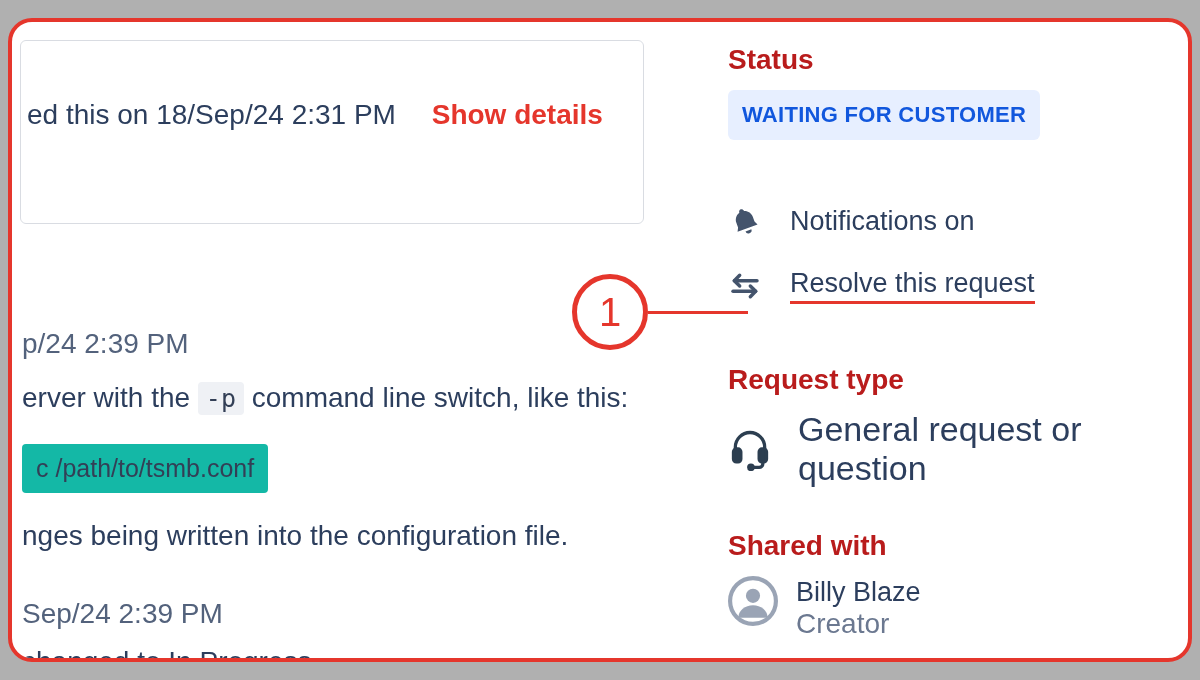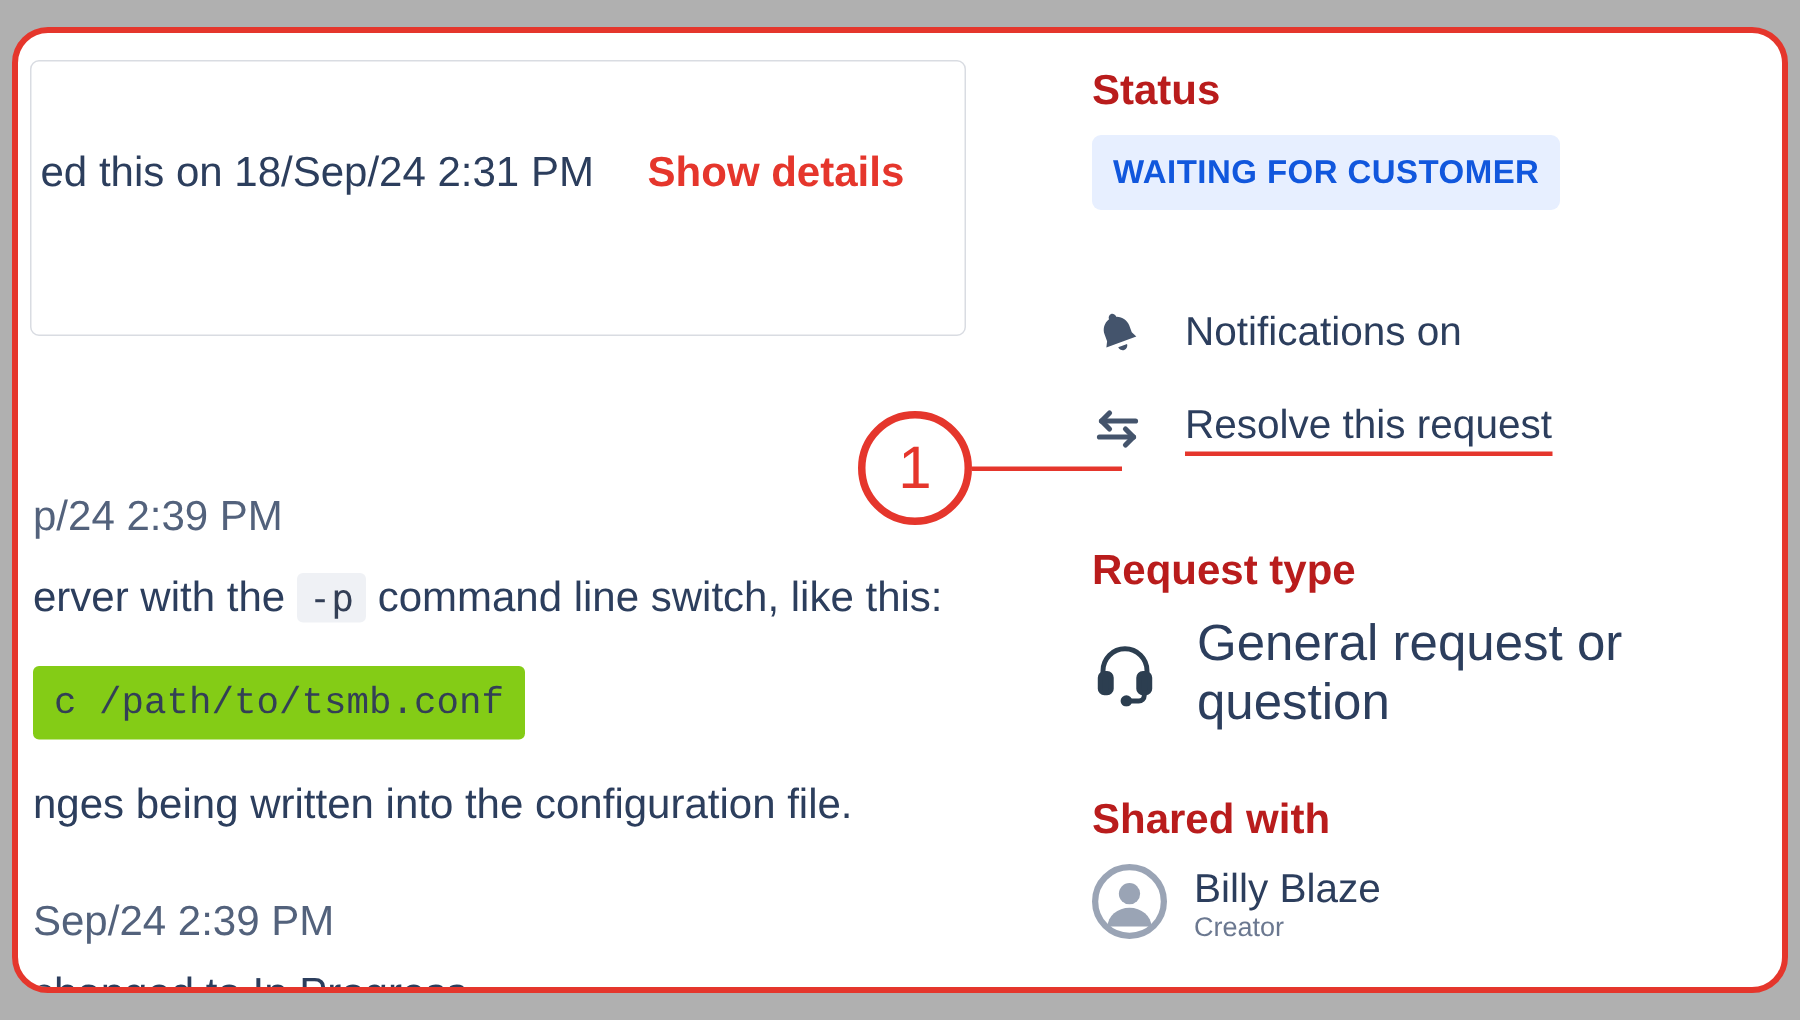--- a/index.html
+++ b/index.html
@@ -64,24 +64,24 @@
   .frag .code {
     background: #eff1f5;
     padding: 2px 8px;
     border-radius: 4px;
     font-family: ui-monospace, SFMono-Regular, Menlo, monospace;
     font-size: 25px;
     color: #333f56;
   }
   .frag .codeblock {
     display: inline-block;
-    background: #84cc16;
+    background: #14b8a6;
     padding: 10px 14px;
     border-radius: 4px;
-    font-family: Liberation Mono, monospace;
+    font-family: Liberation Sans, sans-serif;
     font-size: 25px;
     color: #333f56;
   }
   .frag.muted { color: #53627c; }
 
   
   .section-title {
     font-size: 28px;
     font-weight: 700;
     color: #b91c1c;
@@ -107,21 +107,21 @@
     margin-top: 0;
     cursor: pointer;
   }
   .action-row .icon { width: 34px; height: 34px; display:flex; align-items:center; justify-content:center; color:#44546c;}
   .underline-red { border-bottom: 3px solid #E5362C; padding-bottom: 2px;}
   .req-row { display:flex; align-items:center; gap: 26px; font-size:34px; color:#2c3e5d; font-weight:500; margin-top:12px;}
   .req-row .icon { width:46px; height:46px; display:flex; align-items:center; justify-content:center; }
   .shared-row { display:flex; align-items:flex-start; gap:18px; margin-top:10px;}
   .shared-row .avatar { width:50px; height:50px; }
   .shared-row .name { font-size:27px; color:#2c3e5d; font-weight:500; line-height:1.2;}
-  .shared-row .role { font-size:18px; color:#6b7890; }
+  .shared-row .role { font-size:28px; color:#6b7890; }
   .spacer { height: 52px; }
   .spacer-sm { height: 30px; }
   .spacer-md { height: 42px; }
 
   
   .callout-circle {
     position: absolute;
     width: 76px; height: 76px;
     border: 5px solid #E5362C;
     border-radius: 50%;

